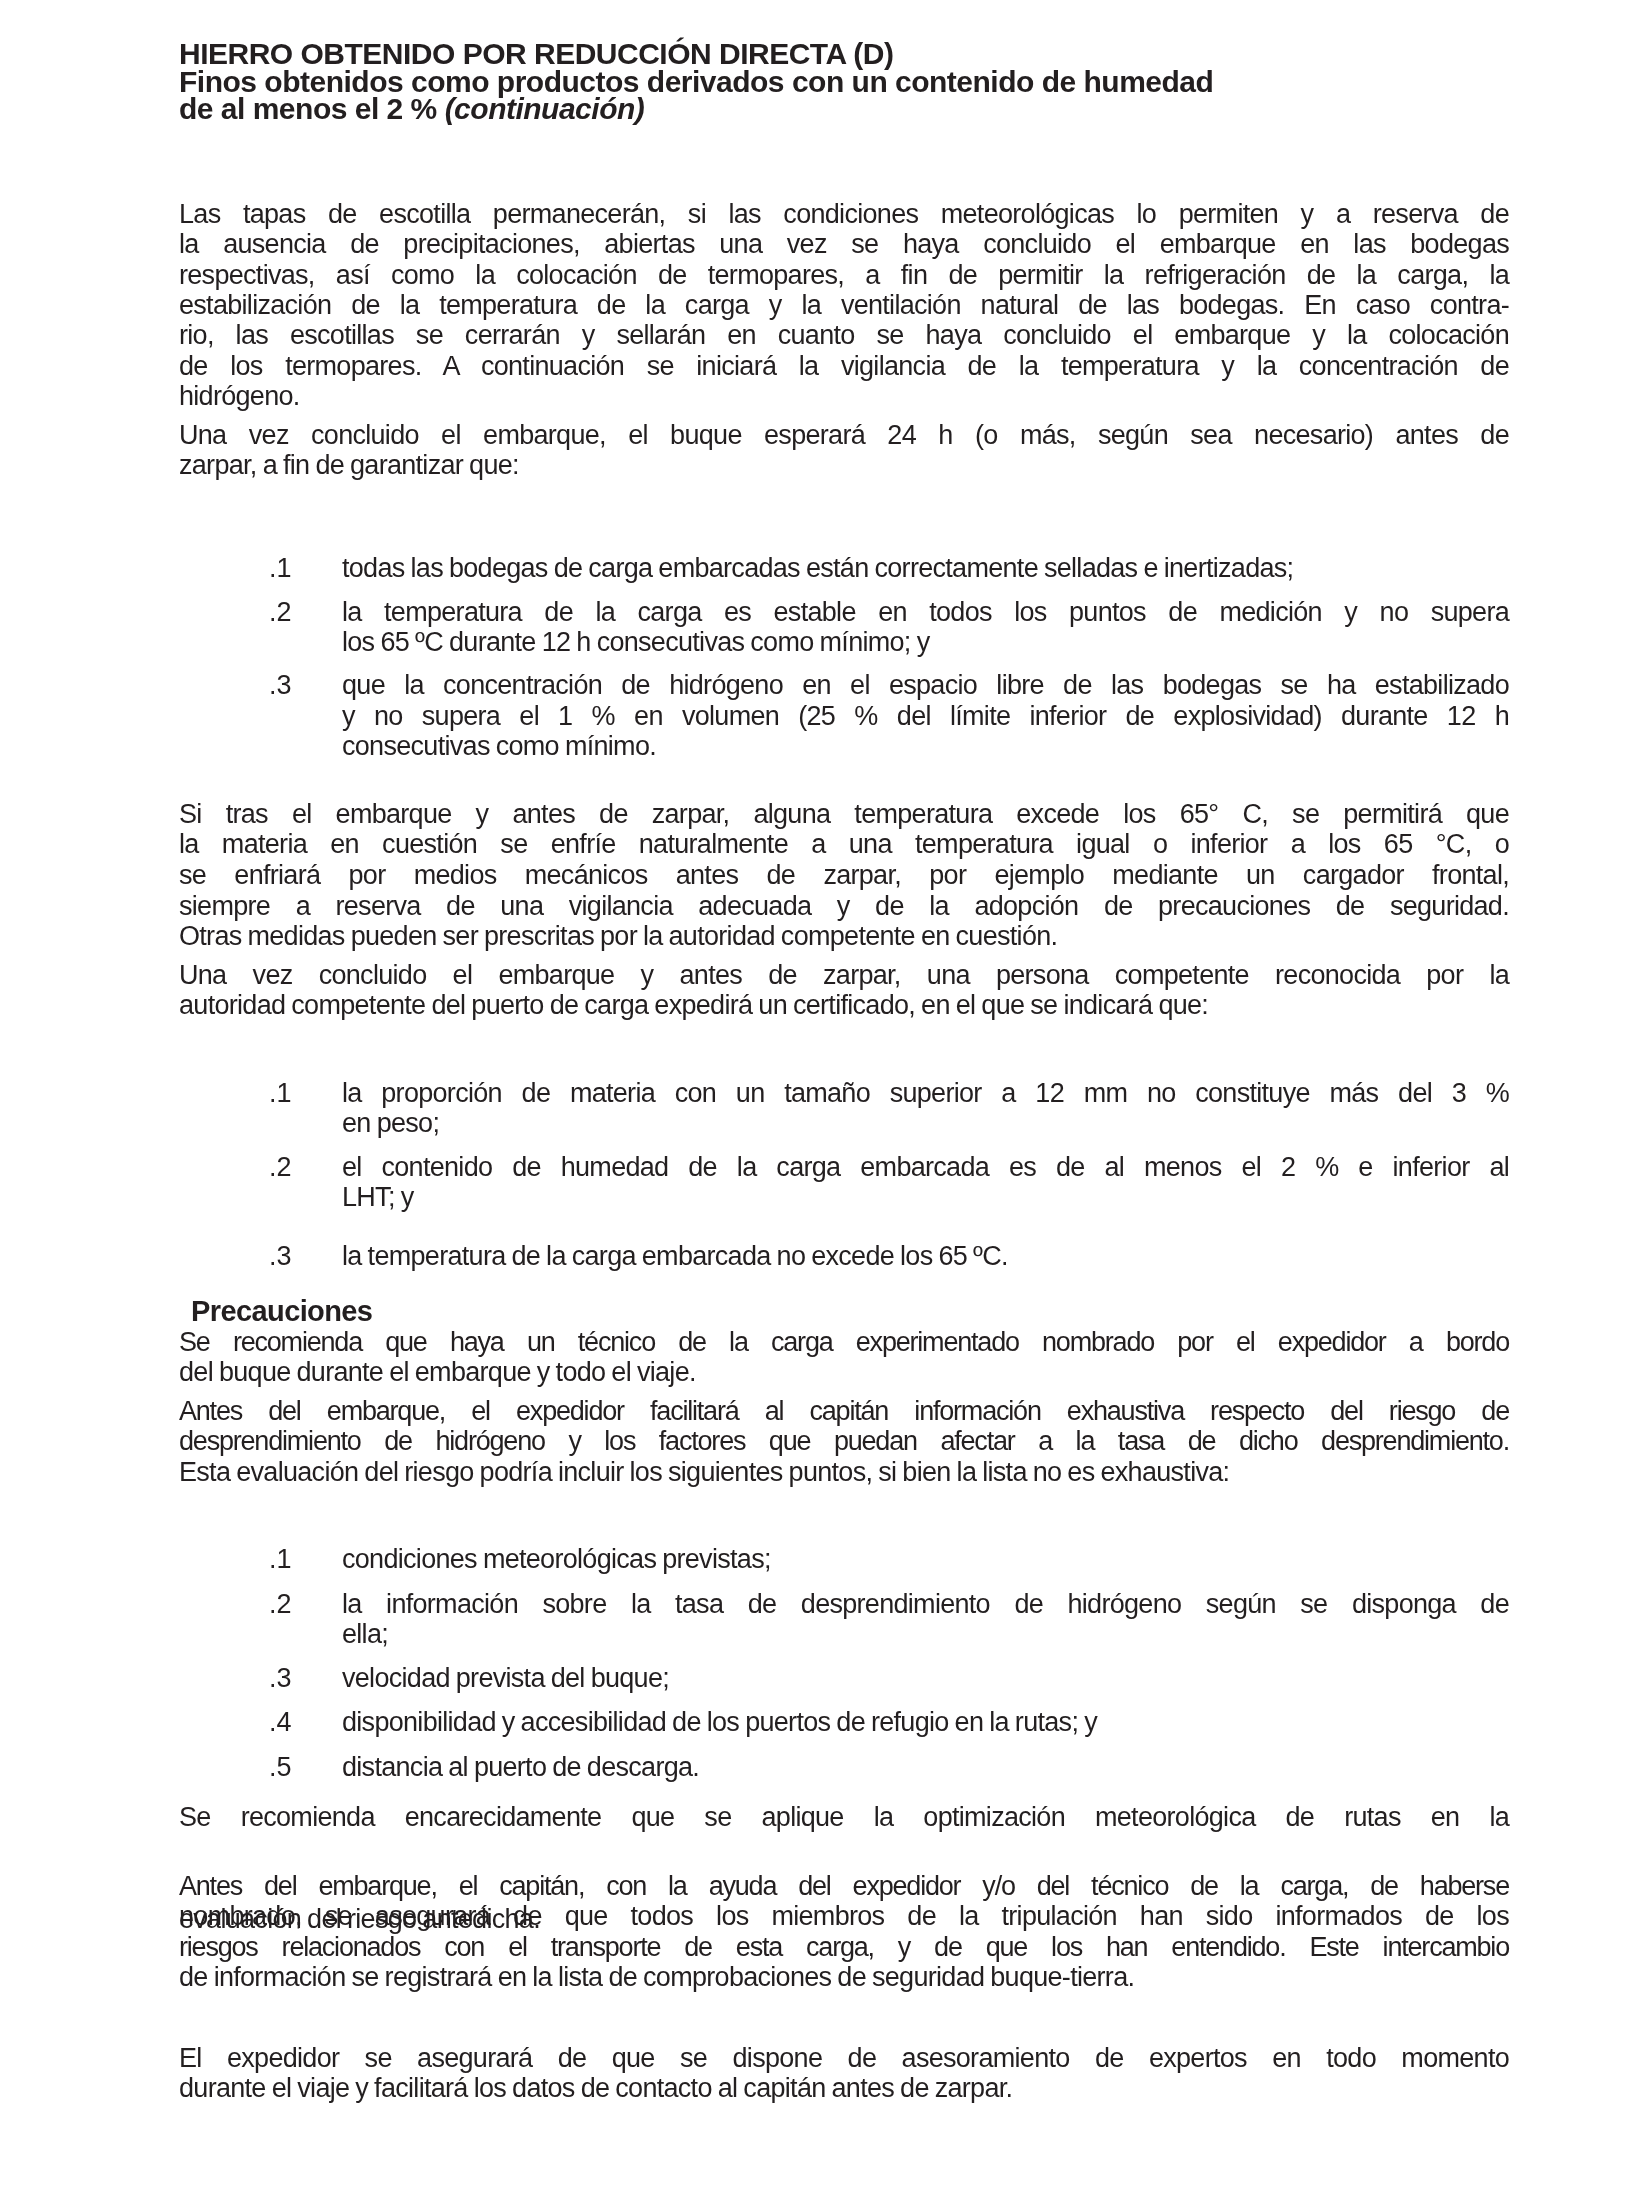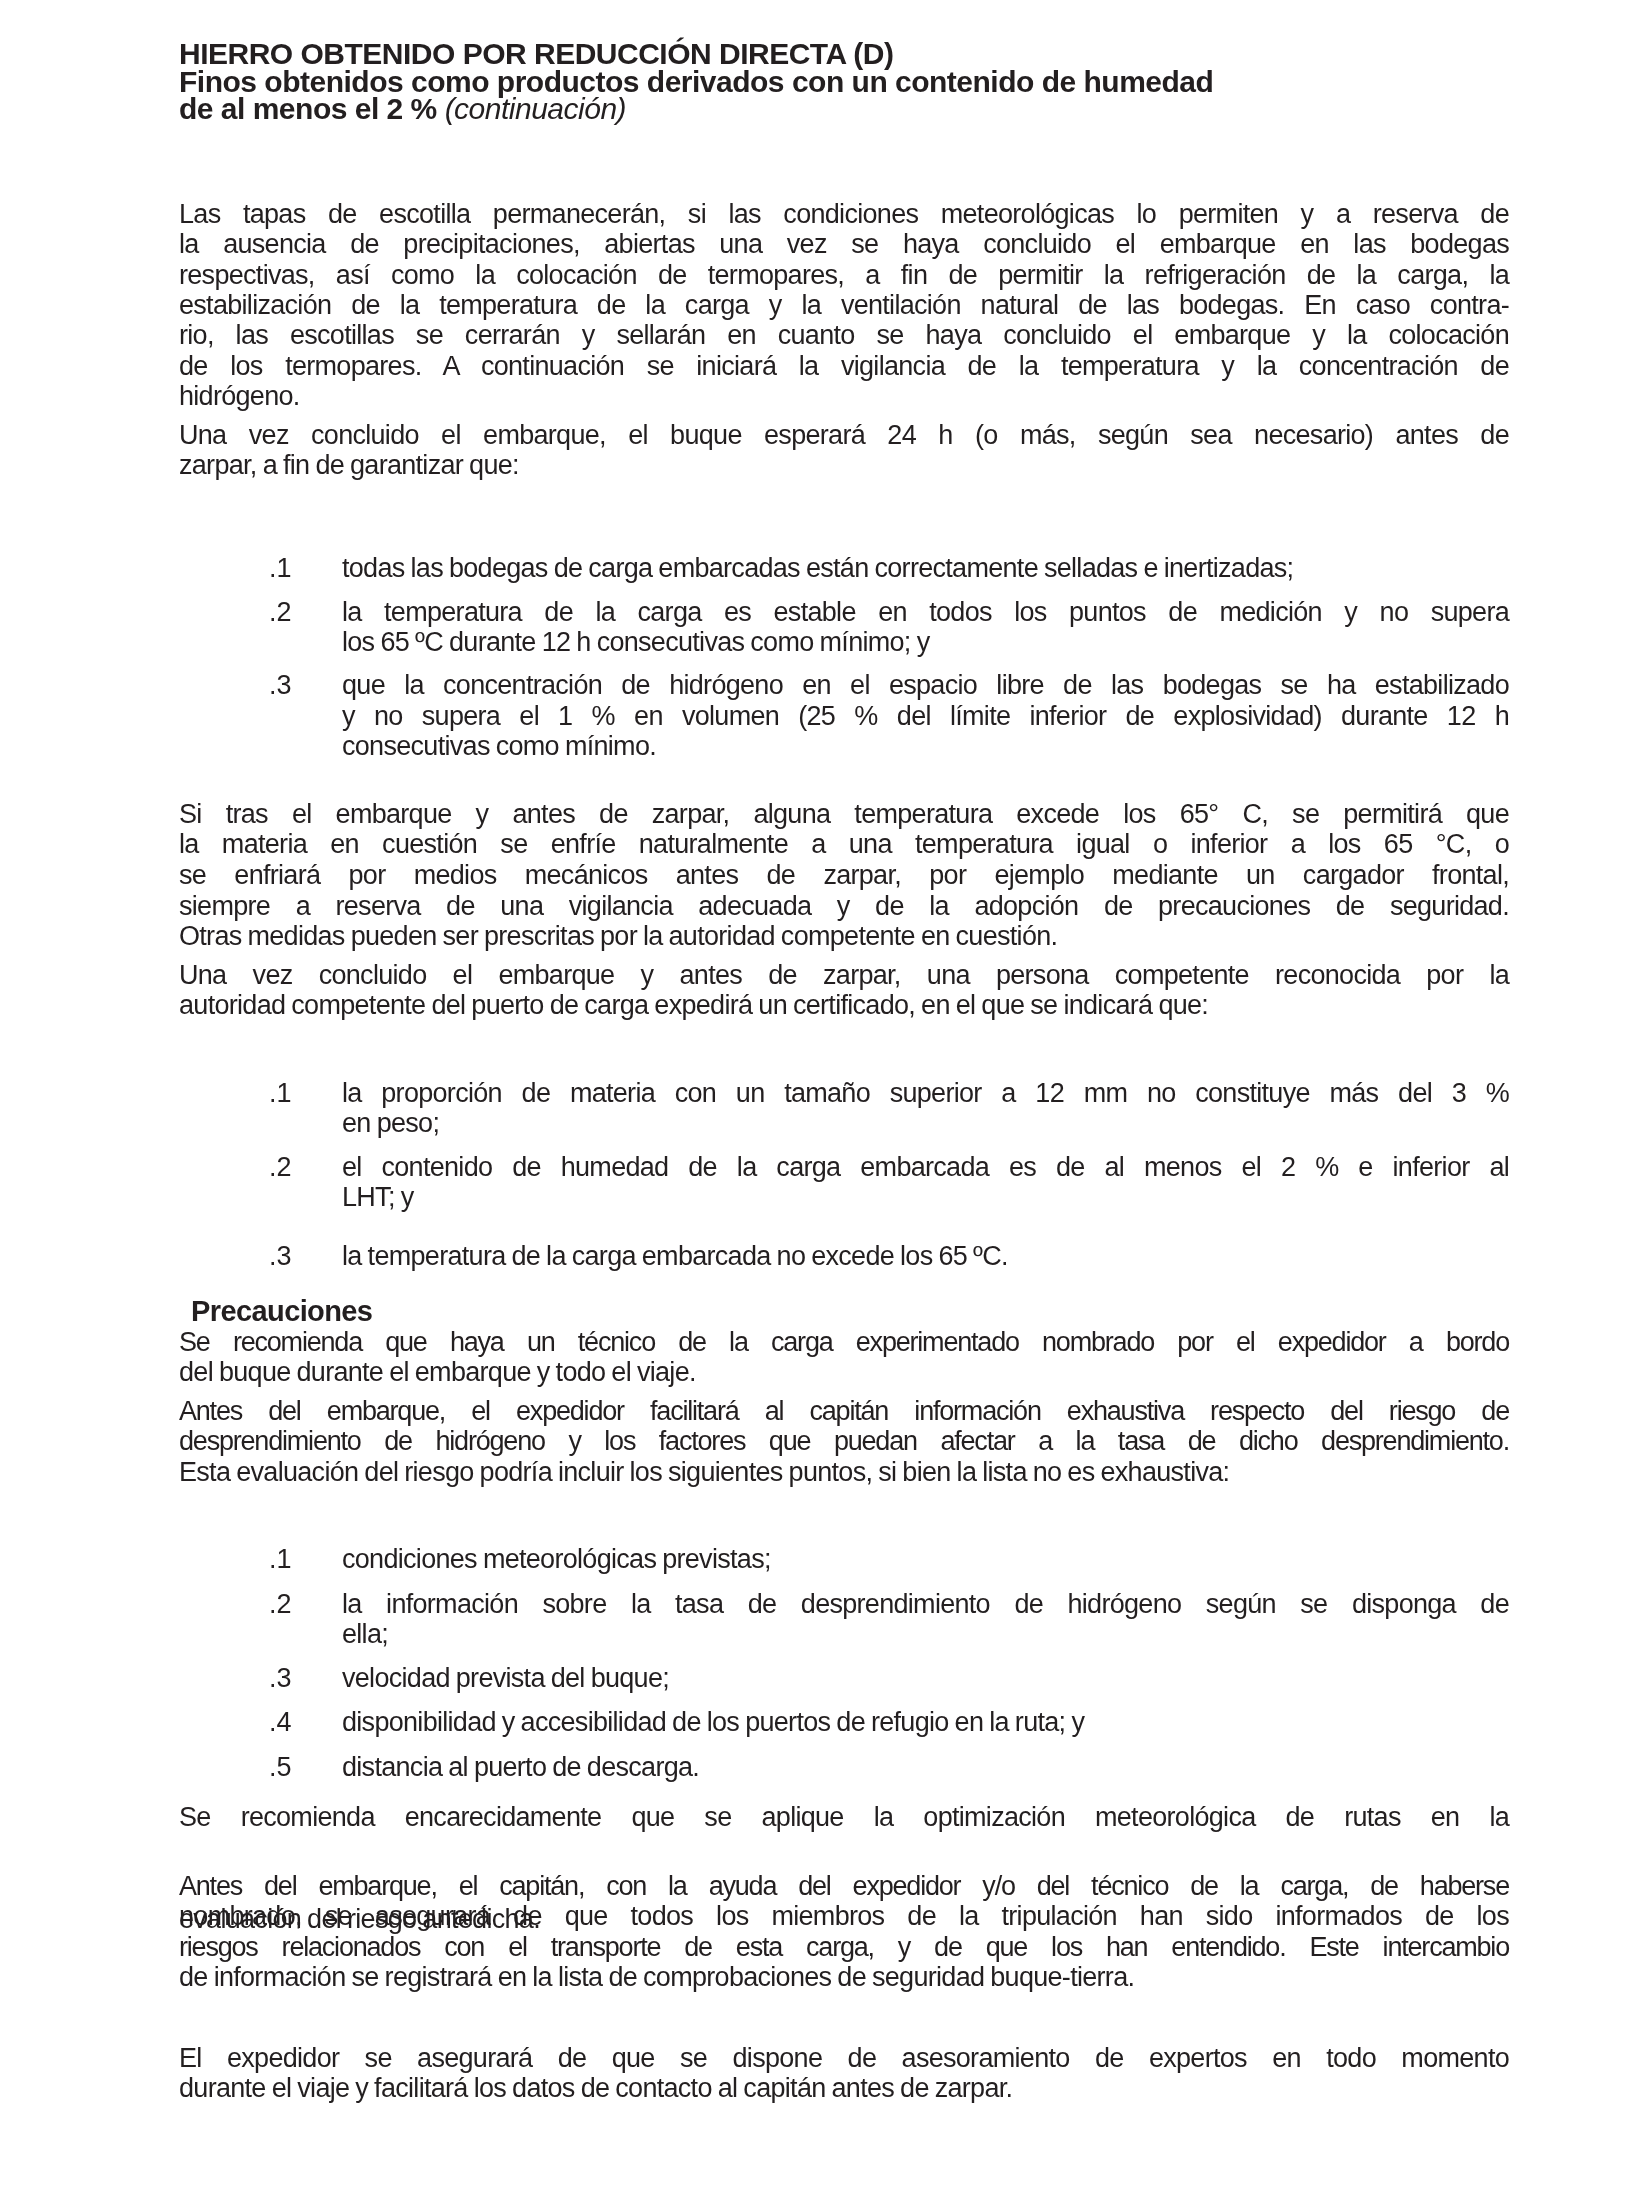--- a/index.html
+++ b/index.html
@@ -7,21 +7,21 @@
     width: 1648px; height: 2205px; position: relative; overflow: hidden;
     color: #231f20;
     font-family: "Liberation Sans", "DejaVu Sans", sans-serif;
   }
   .page { position: absolute; left: 179px; top: 0; width: 1330px; }
   .heading {
     position: absolute; left: 0; width: 1330px;
     font-weight: bold; font-size: 30px; line-height: 28px;
     letter-spacing: -0.5px; white-space: nowrap;
   }
-  .heading .cont { font-weight: normal; font-style: italic; }
+  .heading .cont { font-weight: bold; font-style: italic; }
   .line {
     position: absolute; left: 0; width: 1330px;
     font-size: 27px; line-height: 30px; height: 30px;
     white-space: nowrap; overflow: visible;
     text-align: justify; text-align-last: justify;
     letter-spacing: -0.7px; word-spacing: -0.8px;
   }
   .line.last { text-align: right; text-align-last: left; }
   .line.tight { letter-spacing: -1.2px; word-spacing: -2.4px; }
   .item-num {
@@ -126,21 +126,21 @@
     <div class="item-line last" style="top:1544px">condiciones meteorológicas previstas;</div>
 
     <div class="item-num" style="top:1589px">.2</div>
     <div class="item-line" style="top:1589px">la información sobre la tasa de desprendimiento de hidrógeno según se disponga de</div>
     <div class="item-line last" style="top:1619px">ella;</div>
 
     <div class="item-num" style="top:1663px">.3</div>
     <div class="item-line last" style="top:1663px">velocidad prevista del buque;</div>
 
     <div class="item-num" style="top:1707px">.4</div>
-    <div class="item-line last" style="top:1707px">disponibilidad y accesibilidad de los puertos de refugio en la ruta; y</div>
+    <div class="item-line last" style="top:1707px">disponibilidad y accesibilidad de los puertos de refugio en la rutas; y</div>
 
     <div class="item-num" style="top:1752px">.5</div>
     <div class="item-line last" style="top:1752px">distancia al puerto de descarga.</div>
   </div>
 
   <div>
     <div class="line" style="top:1802px">Se recomienda encarecidamente que se aplique la optimización meteorológica de rutas en la</div>
     <div class="line last" style="top:1904px">evaluación del riesgo antedicha.</div>
   </div>
 

